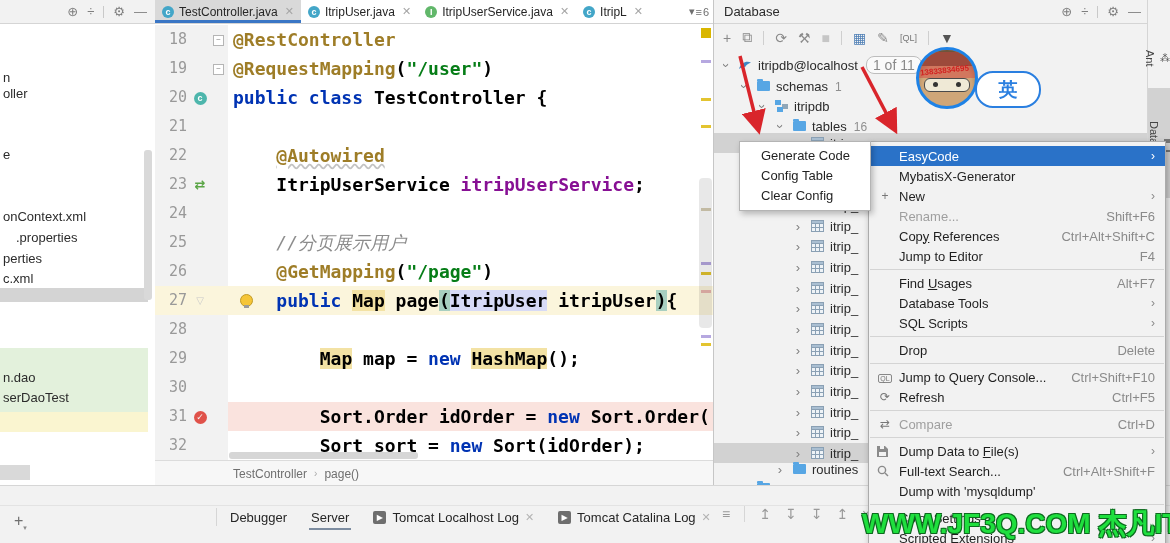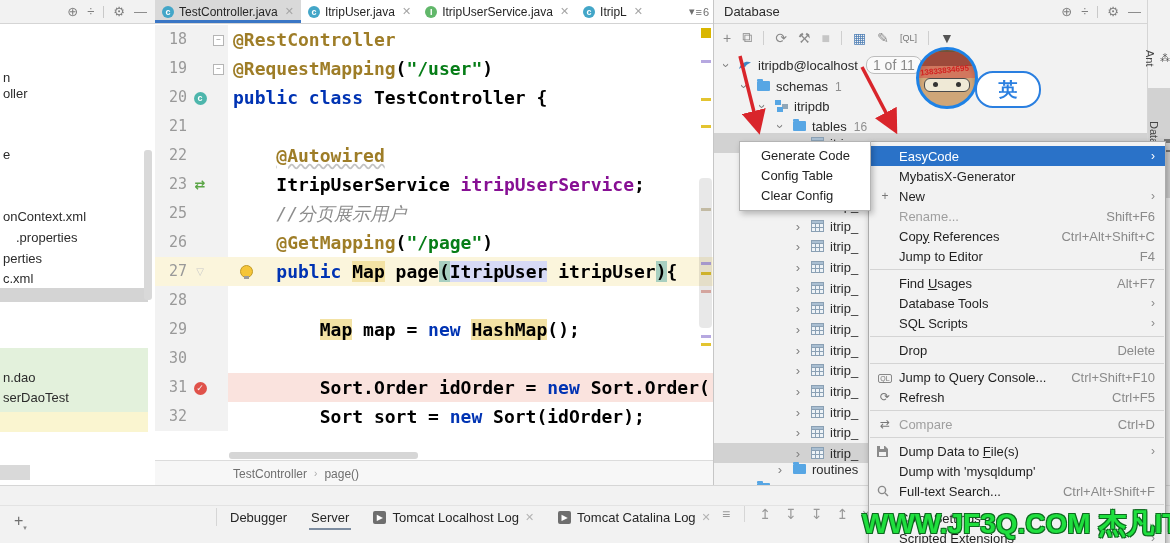--- a/index.html
+++ b/index.html
@@ -244,20 +244,28 @@
         <div class="line">
           <div class="gutter">
             <span class="ln-num">23</span>
             <span class="ln-ico"><span class="wire">⇄</span></span>
             <span class="ln-fold"></span>
           </div>
           <div class="code"><span>    </span><span>ItripUserService </span><span class="tok-f">itripUserService</span><span>;</span></div>
         </div>
         <div class="line">
           <div class="gutter">
+            <span class="ln-num">24</span>
+            <span class="ln-ico"></span>
+            <span class="ln-fold"></span>
+          </div>
+          <div class="code"></div>
+        </div>
+        <div class="line">
+          <div class="gutter">
             <span class="ln-num">25</span>
             <span class="ln-ico"></span>
             <span class="ln-fold"></span>
           </div>
           <div class="code"><span>    </span><span class="tok-c">//分页展示用户</span></div>
         </div>
         <div class="line">
           <div class="gutter">
             <span class="ln-num">26</span>
             <span class="ln-ico"></span>
@@ -716,31 +724,31 @@
           <svg width="11" height="11" viewBox="0 0 11 11">
             <path d="M0 0h8l3 3v8H0z" fill="#8a8a8a"></path>
             <rect x="2" y="6" width="7" height="4" fill="#f2f2f2"></rect>
             <rect x="3" y="0" width="4" height="3" fill="#f2f2f2"></rect>
           </svg>
         </span>
         <span>Dump Data to <u>F</u>ile(s)</span>
         <span class="sub">›</span>
       </div>
       <div class="mi">
-        <span>Dump with 'mysqldump'</span>
-      </div>
-      <div class="mi">
         <span class="mico">
           <svg width="12" height="12" viewBox="0 0 12 12">
             <circle cx="5" cy="5" r="3.6" fill="none" stroke="#8a8a8a" stroke-width="1.4"></circle>
             <line x1="8" y1="8" x2="11" y2="11" stroke="#8a8a8a" stroke-width="1.4"></line>
           </svg>
         </span>
         <span>Full-text Search...</span>
         <span class="short">Ctrl+Alt+Shift+F</span>
+      </div>
+      <div class="mi">
+        <span>Dump with 'mysqldump'</span>
       </div>
       <div class="msep"></div>
       <div class="mi">
         <span>Color Settings</span>
       </div>
       <div class="mi">
         <span>Scripted Extensions</span>
         <span class="sub">›</span>
       </div>
     </div>

